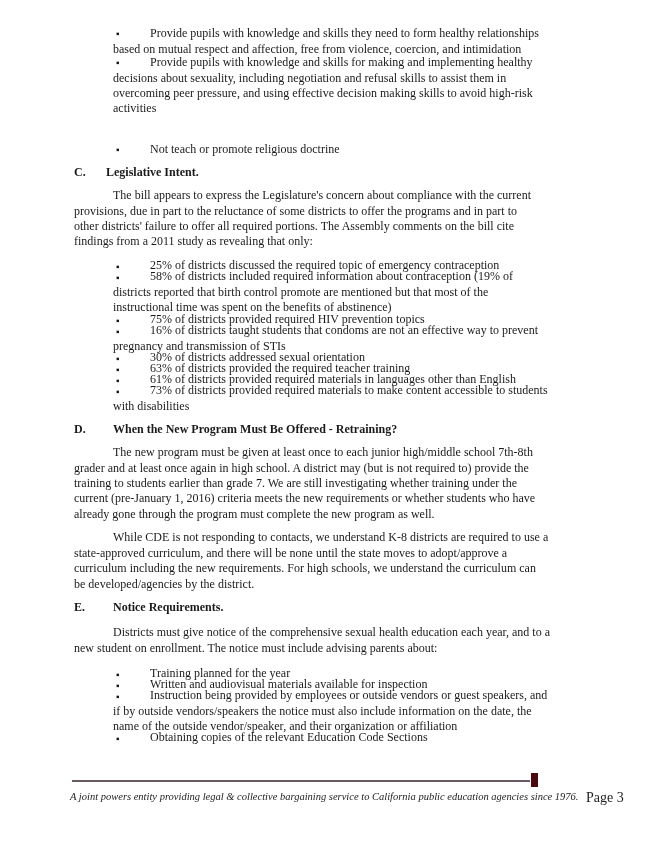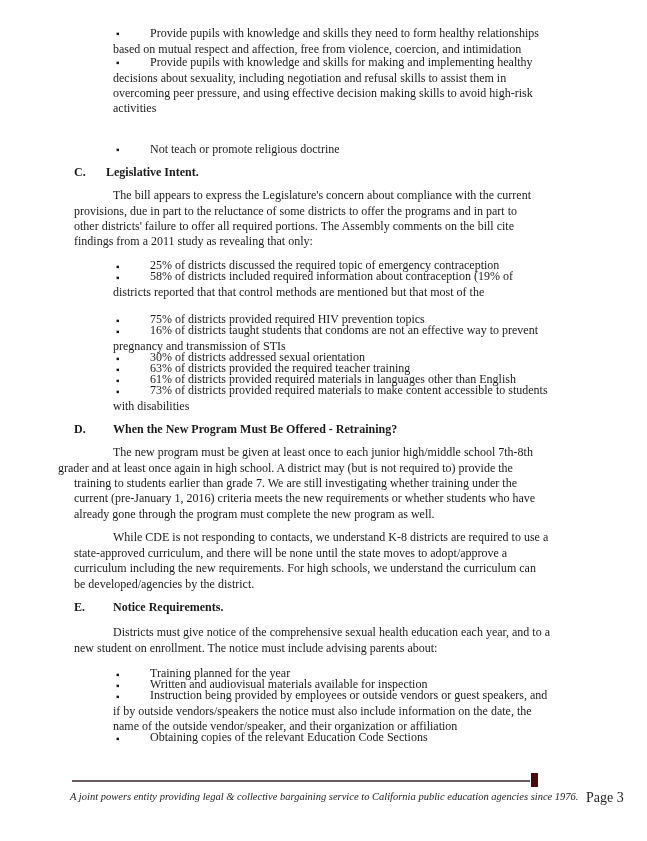--- a/index.html
+++ b/index.html
@@ -38,21 +38,22 @@
   <span class="abs" style="left:74px;top:204px">provisions,  due in part to the reluctance of some districts to offer the programs and in part to</span>
   <span class="abs" style="left:113px;top:188px">The bill appears to express the Legislature's concern about compliance with the current</span>
   <span class="abs" style="left:74px;top:219px">other districts' failure to offer all required portions.  The Assembly comments on the bill cite</span>
   <span class="abs" style="left:74px;top:234px">findings from a 2011 study as revealing that only:</span>
 
   <span class="b" style="left:116px;top:259px">▪</span>
   <span class="abs" style="left:150px;top:258px">25% of districts discussed the required topic of emergency contraception</span>
 
   <span class="b" style="left:116px;top:270px">▪</span>
   <span class="abs" style="left:150px;top:269px">58% of districts included required information about contraception (19% of</span>
-  <span class="abs" style="left:113px;top:285px">districts reported that that control methods are mentioned but that most of the</span>
+  <span class="abs" style="left:113px;top:285px">districts reported that birth control promote are mentioned but that most of the</span>
+  <span class="abs" style="left:113px;top:300px">instructional time was spent on the benefits of abstinence)</span>
 
   <span class="b" style="left:116px;top:313px">▪</span>
   <span class="abs" style="left:150px;top:312px">75% of districts provided required HIV prevention topics</span>
 
   <span class="b" style="left:116px;top:324px">▪</span>
   <span class="abs" style="left:150px;top:323px">16% of districts taught students that condoms are not an effective way to prevent</span>
   <span class="abs" style="left:113px;top:339px">pregnancy and transmission of STIs</span>
 
   <span class="b" style="left:116px;top:351px">▪</span>
   <span class="abs" style="left:150px;top:350px">30% of districts addressed sexual orientation</span>
@@ -64,21 +65,21 @@
   <span class="abs" style="left:150px;top:372px">61% of districts provided required materials in languages other than English</span>
 
   <span class="b" style="left:116px;top:384px">▪</span>
   <span class="abs" style="left:150px;top:383px">73% of districts provided required materials to make content accessible to students</span>
   <span class="abs" style="left:113px;top:399px">with disabilities</span>
 
   <span class="abs h" style="left:74px;top:422px">D.</span>
   <span class="abs h" style="left:113px;top:422px">When the New Program Must Be Offered - Retraining?</span>
 
   <span class="abs" style="left:113px;top:445px">The new program must be given at least once to each junior high/middle school 7th-8th</span>
-  <span class="abs" style="left:58px;top:461px">grader and at least once again in high school.  A district may (but is not required to) provide the</span>
+  <span class="abs" style="left:74px;top:461px">grader and at least once again in high school.  A district may (but is not required to) provide the</span>
   <span class="abs" style="left:74px;top:476px">training to students earlier than grade 7.  We are still investigating whether training under the</span>
   <span class="abs" style="left:74px;top:491px">current (pre-January 1, 2016) criteria meets the new requirements or whether students who have</span>
   <span class="abs" style="left:74px;top:507px">already gone through the program must complete the new program as well.</span>
 
   <span class="abs" style="left:113px;top:530px">While CDE is not responding to contacts, we understand K-8 districts are required to use a</span>
   <span class="abs" style="left:74px;top:546px">state-approved curriculum, and there will be none until the state moves to adopt/approve a</span>
   <span class="abs" style="left:74px;top:561px">curriculum including the new requirements.  For high schools, we understand the curriculum can</span>
   <span class="abs" style="left:74px;top:577px">be developed/agencies by the district.</span>
 
   <span class="abs h" style="left:74px;top:600px">E.</span>

